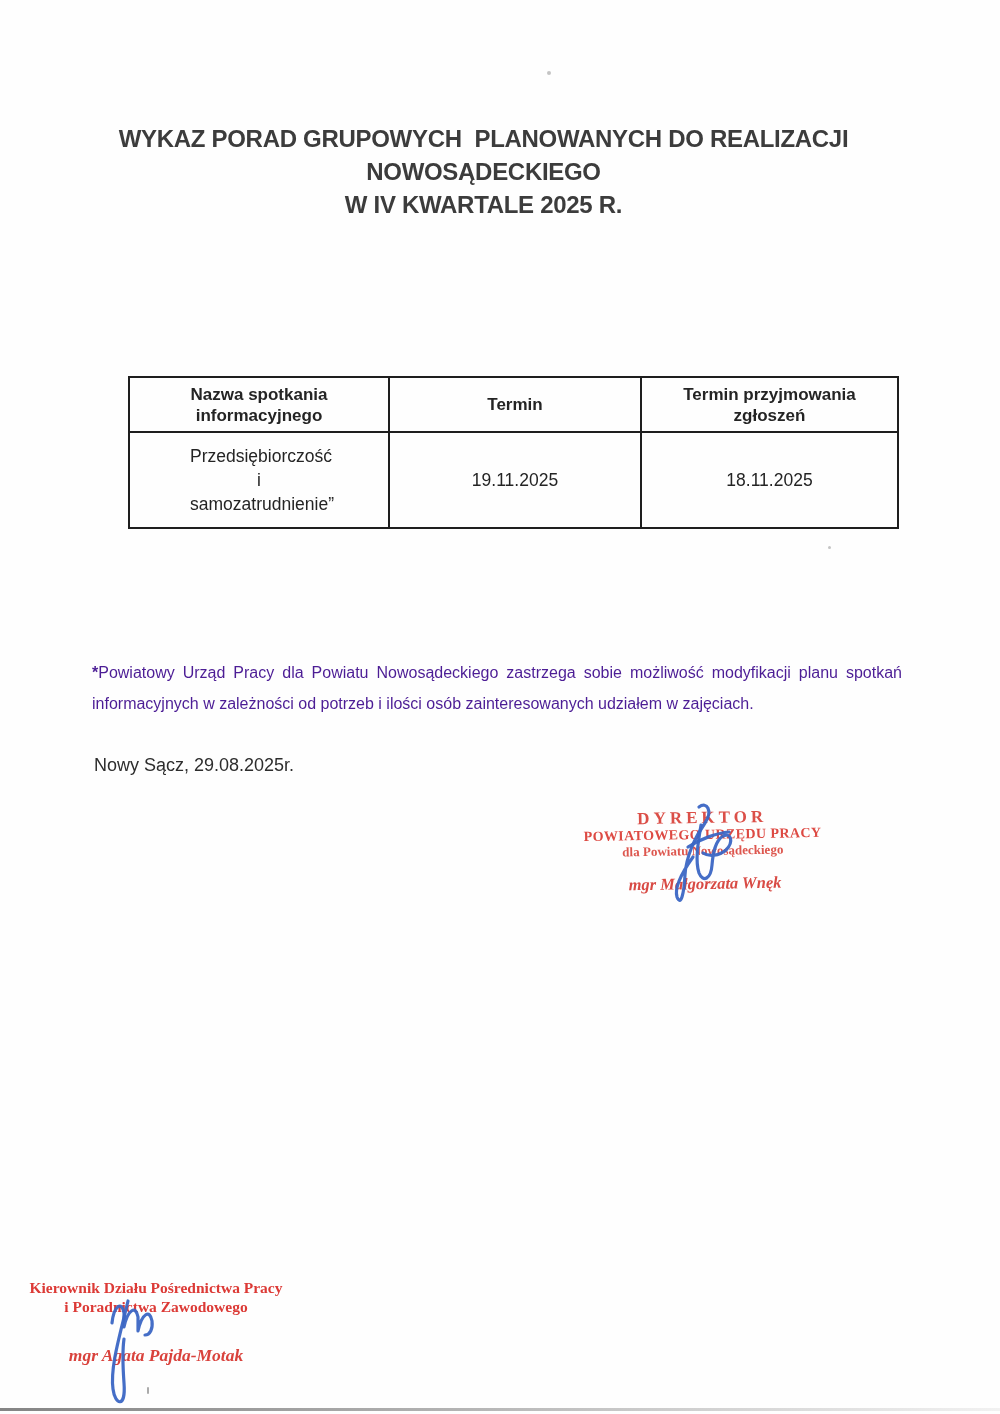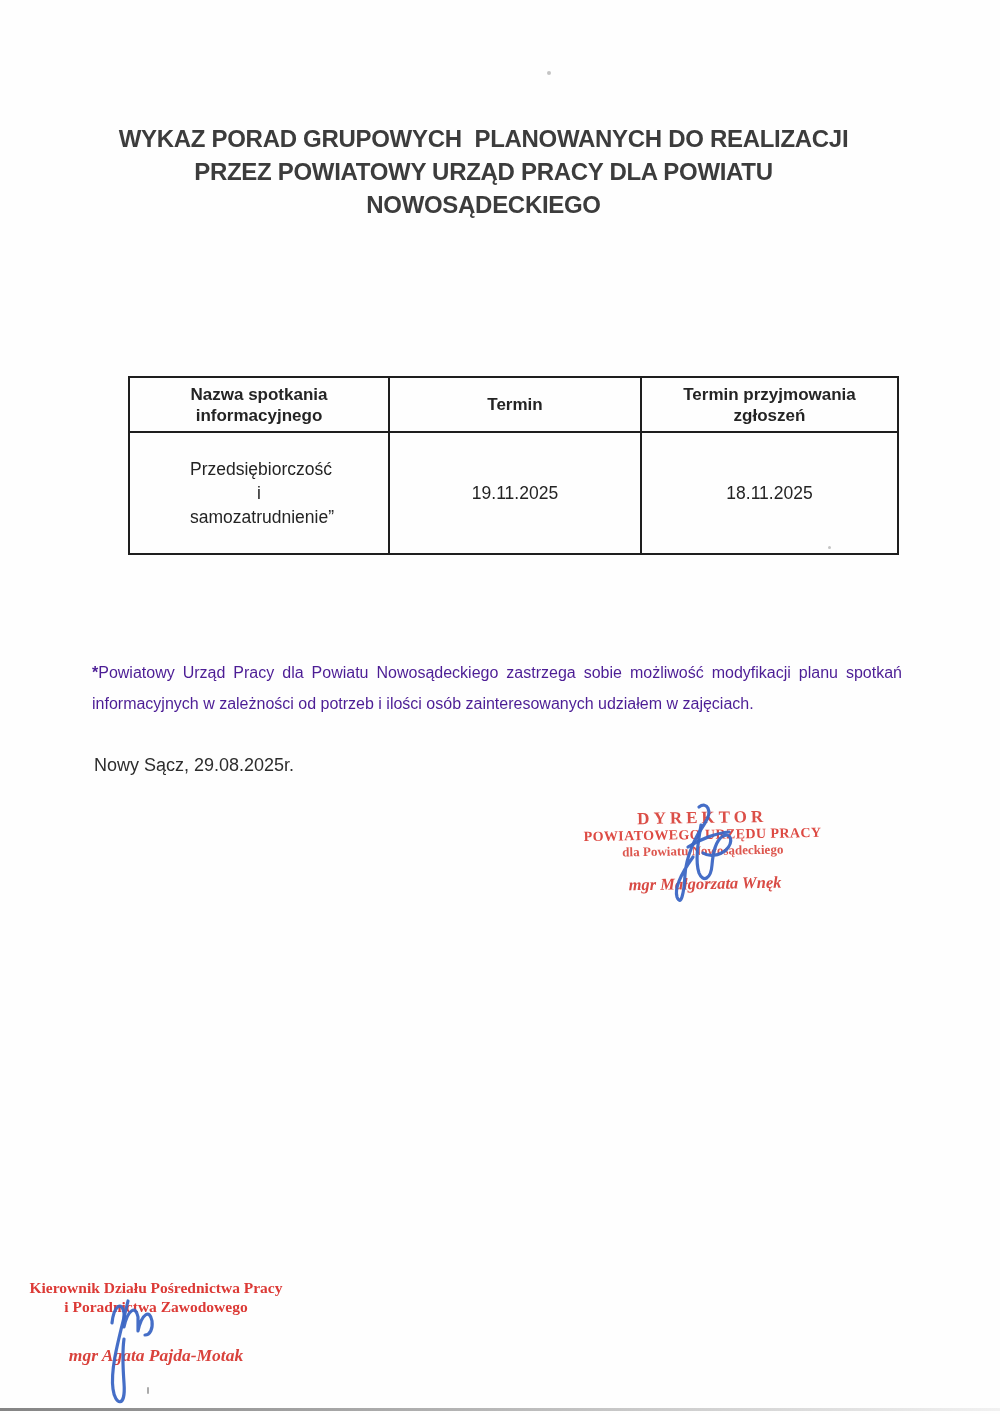--- a/index.html
+++ b/index.html
@@ -32,21 +32,21 @@
     text-align:center; vertical-align:middle;
   }
   table.sched th{
     height:49px; font-size:17px; font-weight:bold; line-height:21px;
     padding:2px 22px;
   }
   table.sched td{
     height:90px; font-size:17.5px; line-height:24px;
     padding:2px 60px;
   }
-  table.sched td.date{padding:15px 10px;}
+  table.sched td.date{padding:2px 10px;}
 
   
   .footnote{
     position:absolute; top:641px; left:92px; width:810px;
     font-size:16px; line-height:31px; text-align:justify; color:#4c1d95;
   }
   .footnote .marker{font-weight:bold;}
 
   .place-date{
     position:absolute; top:755px; left:94px;
@@ -95,22 +95,22 @@
 
   svg.sig path{fill:none; stroke:#3b66c4; stroke-width:3.2; stroke-linecap:round; stroke-linejoin:round; opacity:0.95;}
 </style>
 </head>
 <body>
 
 <div class="page">
 
   <div class="doc-title">
     <div class="title-line">WYKAZ PORAD GRUPOWYCH  PLANOWANYCH DO REALIZACJI</div>
-    <div class="title-line">PRZEZ POWIATOWY URZĄD PRACY DLA POWIATU</div>
     <div class="title-line">NOWOSĄDECKIEGO</div>
+    <div class="title-line">W IV KWARTALE 2025 R.</div>
   </div>
 
   <div class="tbl-wrap">
     <table class="sched">
       <colgroup>
         <col style="width:260px">
         <col style="width:252px">
         <col style="width:257px">
       </colgroup>
       <thead>

